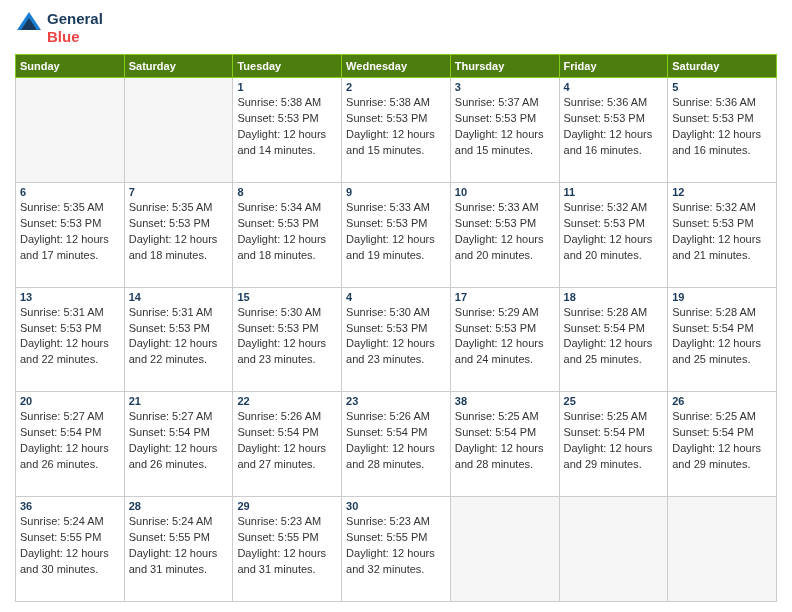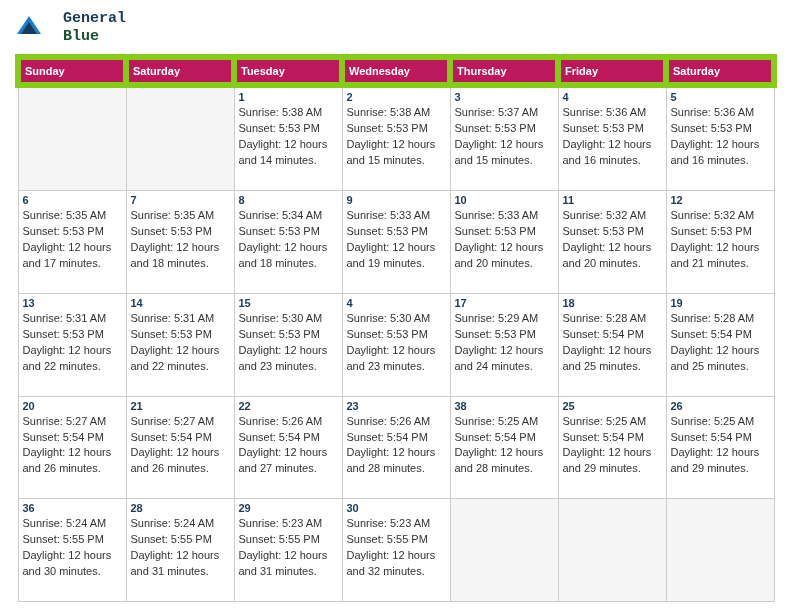--- a/index.html
+++ b/index.html
@@ -18,31 +18,29 @@
       flex-direction: column;
     }
     .header {
       display: flex;
       justify-content: space-between;
       align-items: flex-start;
       margin-bottom: 8px;
     }
     .logo {
       display: flex;
-      align-items: center;
-      gap: 20px;
-      font-family: Liberation Mono, monospace;
+      gap: 4px;
     }
     .logo-text {
       font-size: 15px;
       font-weight: bold;
       color: #1a3a5c;
       line-height: 1.2;
     }
-    .logo-text .blue { color: #14532d; }
+    .logo-text .blue { color: #ef4444; }
     .logo-icon {
       width: 28px;
       height: 28px;
     }
     .title-block {
       text-align: right;
     }
     .month-title {
       font-size: 32px;
       font-weight: bold;
@@ -54,27 +52,27 @@
       color: #333;
     }
     .calendar {
       flex: 1;
       border: 1px solid #ccc;
       border-collapse: collapse;
       width: 100%;
       table-layout: fixed;
     }
     .calendar th {
-      background: #be185d;
+      background: #4d7c0f;
       color: #fff;
       font-size: 11px;
       font-weight: bold;
       padding: 5px 4px;
       text-align: left;
-      border: 6px solid #84cc16;
+      border: 1px solid #84cc16;
     }
     .calendar td {
       vertical-align: top;
       border: 1px solid #ccc;
       padding: 3px 4px;
       font-size: 9px;
       color: #333;
       background: #fff;
       height: 82px;
     }

